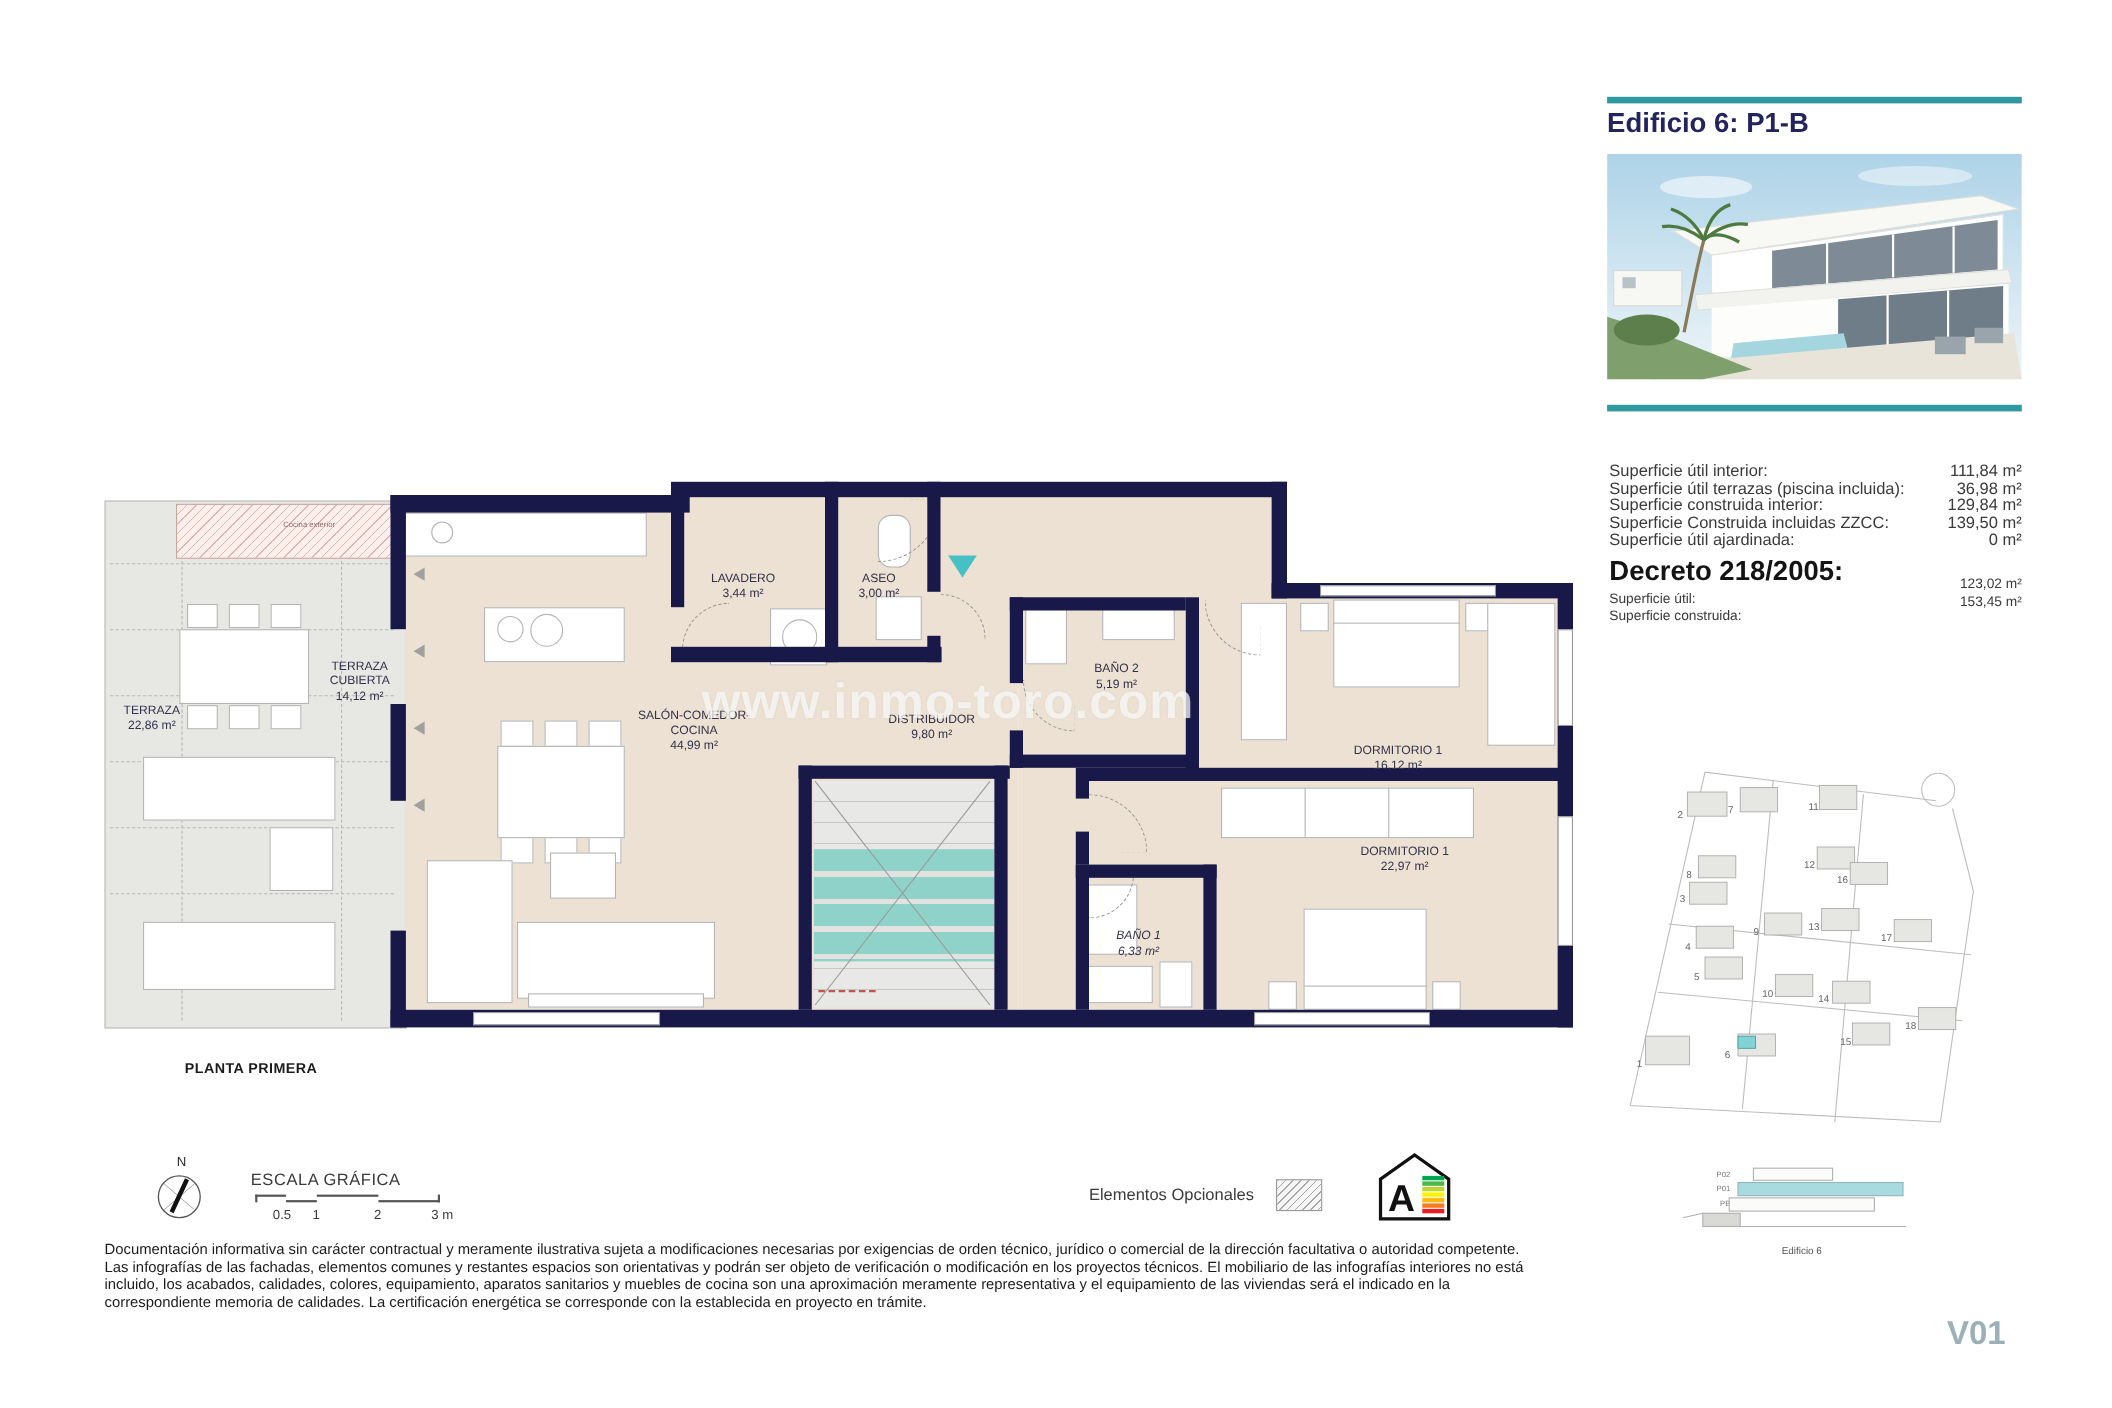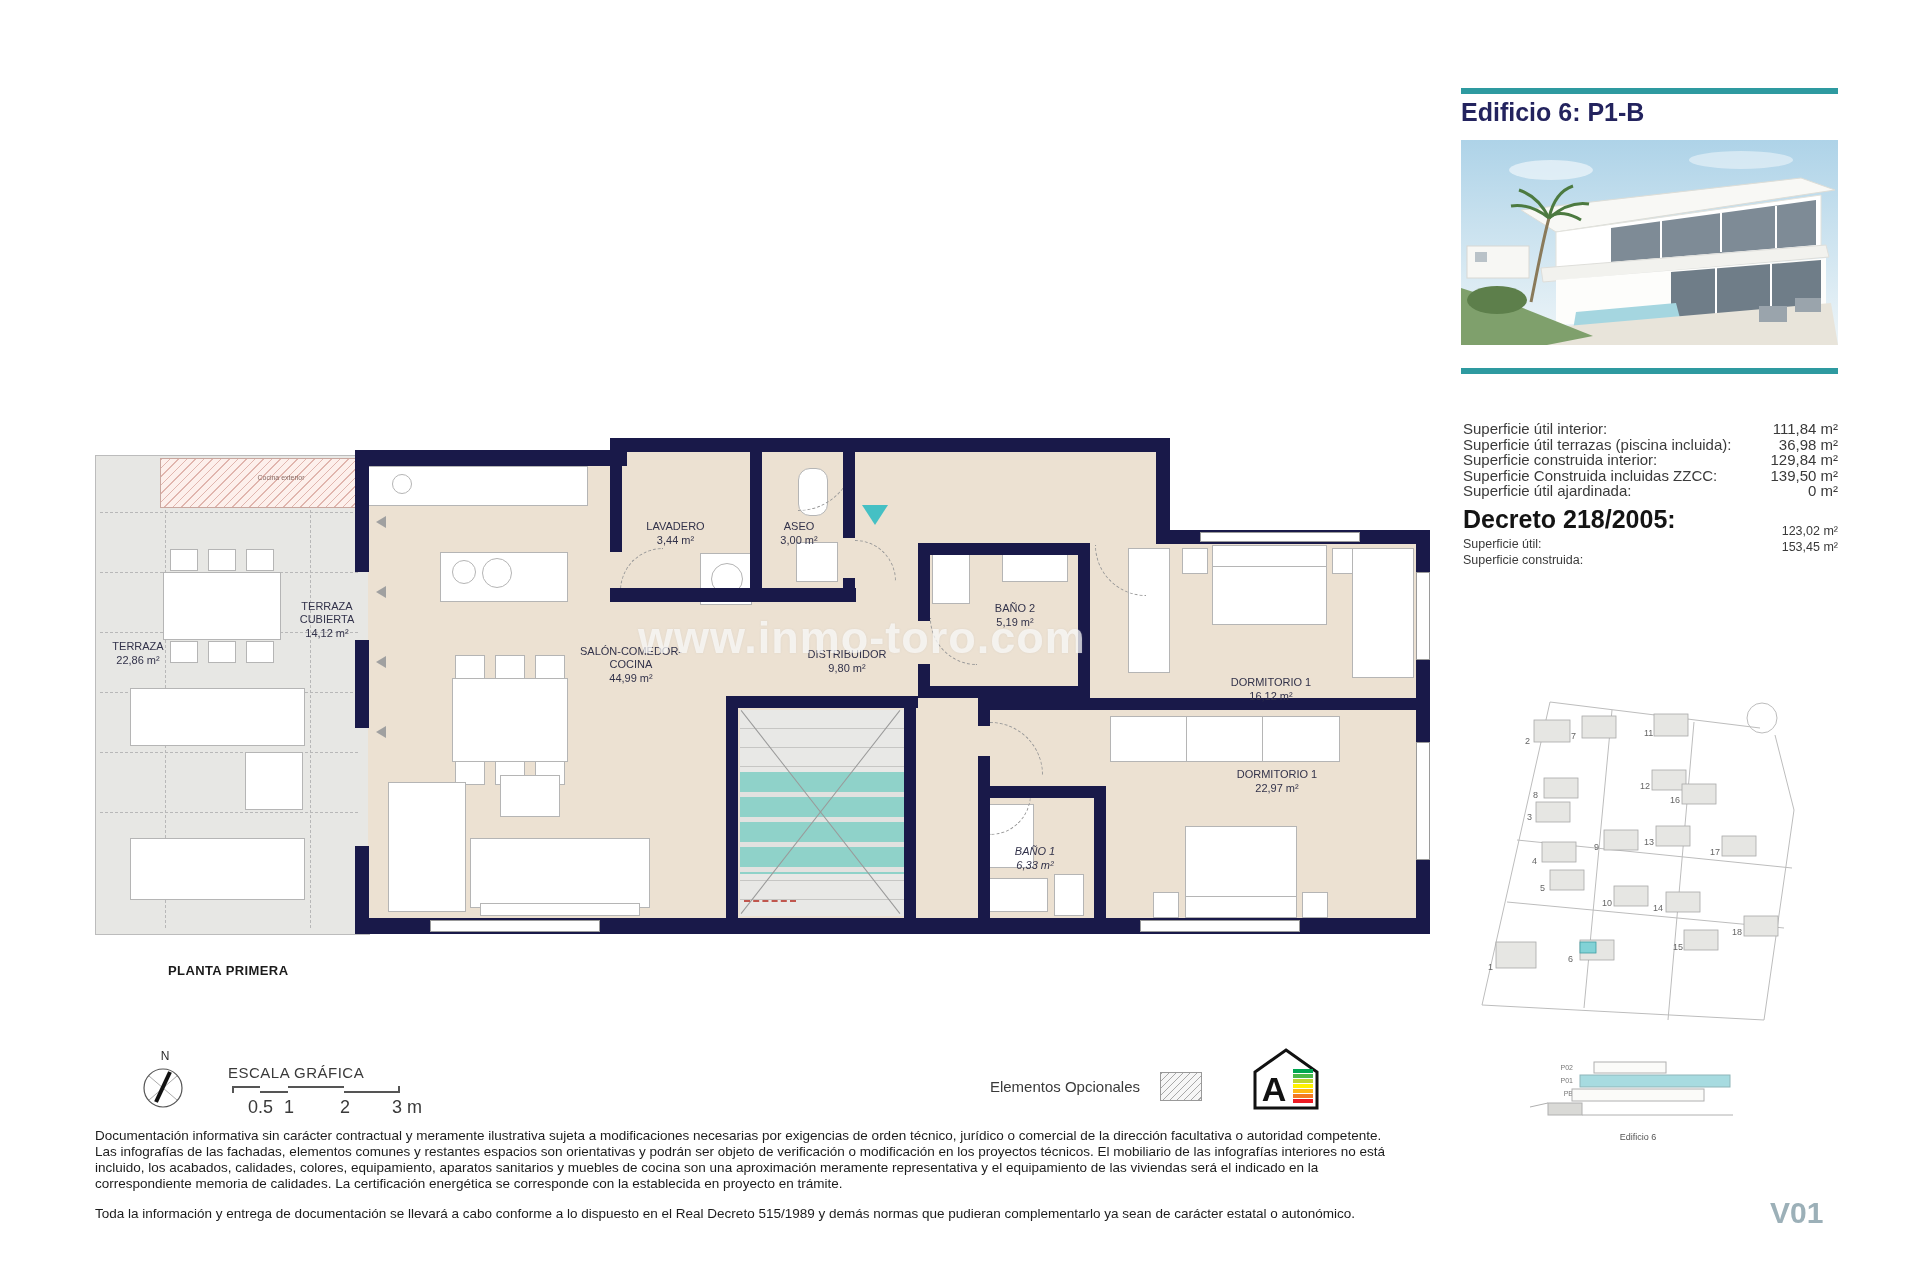--- a/index.html
+++ b/index.html
@@ -32,21 +32,21 @@
   .stairs-teal{position:absolute;left:740px;top:772px;width:164px;height:102px;z-index:3;
     background:repeating-linear-gradient(180deg,#8fd2c9 0 20px,#e2e2e0 20px 25px);}
   .stair-diag{position:absolute;left:820px;top:683px;width:1px;height:258px;background:#9a9a9a;z-index:3;}
   .reddash{position:absolute;border-top:2px dashed #c0564e;z-index:4;}
   .watermark{position:absolute;left:638px;top:612px;z-index:8;color:rgba(255,255,255,.68);
     font-size:45px;font-weight:bold;letter-spacing:1px;text-shadow:0 0 2px rgba(180,180,180,.25);}
   .plan-title{position:absolute;left:168px;top:963px;font-size:13px;font-weight:bold;color:#1b1b1b;letter-spacing:.4px;}
   
   .scale-label{position:absolute;left:228px;top:1064px;font-size:15px;color:#3a3a3a;letter-spacing:.5px;}
   .sb-seg{position:absolute;height:7px;box-sizing:border-box;}
-  .sb-num{position:absolute;font-size:18px;color:#3a3a3a;}
+  .sb-num{position:absolute;font-size:12px;color:#3a3a3a;}
   .legend-opt{position:absolute;left:940px;top:1078px;width:200px;text-align:right;font-size:15px;color:#3a3a3a;}
   .hatch{position:absolute;left:1160px;top:1072px;width:40px;height:27px;border:1px solid #999;
     background:#f6f6f6;background-image:repeating-linear-gradient(135deg,#a8a8a8 0 1px,transparent 1px 5px);}
   .disclaimer{position:absolute;left:95px;top:1128px;width:1300px;font-size:13.5px;line-height:16px;color:#1c1c1c;}
   .disclaimer p{margin:0 0 14px 0;}
   
   .tealline{position:absolute;left:1461px;width:377px;height:6px;background:#2e9aa0;}
   .edif-title{position:absolute;left:1461px;top:98px;font-size:25px;font-weight:bold;color:#23235e;}
   .villa{position:absolute;left:1461px;top:140px;width:377px;height:205px;}
   .sup-head{position:absolute;left:1461px;top:380px;width:377px;}
@@ -275,21 +275,20 @@
     <rect x="40" y="31" width="20" height="4" fill="#bed630"></rect>
     <rect x="40" y="36" width="20" height="4" fill="#fff200"></rect>
     <rect x="40" y="41" width="20" height="4" fill="#fdb913"></rect>
     <rect x="40" y="46" width="20" height="4" fill="#f47b20"></rect>
     <rect x="40" y="51" width="20" height="4" fill="#ed1c24"></rect>
     <text x="21" y="53" font-size="34" font-weight="bold" fill="#111" text-anchor="middle" font-family="Liberation Sans, sans-serif">A</text>
   </svg>
 
   <div class="disclaimer">
     <p>Documentación informativa sin carácter contractual y meramente ilustrativa sujeta a modificaciones necesarias por exigencias de orden técnico, jurídico o comercial de la dirección facultativa o autoridad competente. Las infografías de las fachadas, elementos comunes y restantes espacios son orientativas y podrán ser objeto de verificación o modificación en los proyectos técnicos. El mobiliario de las infografías interiores no está incluido, los acabados, calidades, colores, equipamiento, aparatos sanitarios y muebles de cocina son una aproximación meramente representativa y el equipamiento de las viviendas será el indicado en la correspondiente memoria de calidades. La certificación energética se corresponde con la establecida en proyecto en trámite.</p>
-    <p>Toda la información y entrega de documentación se llevará a cabo conforme a lo dispuesto en el Real Decreto 515/1989 y demás normas que pudieran complementarlo ya sean de carácter estatal o autonómico.</p>
   </div>
 
   <div class="tealline" style="top:88px;"></div>
   <div class="edif-title">Edificio 6: P1-B</div>
 
   <svg class="villa" viewBox="0 0 377 205" preserveAspectRatio="none">
     <defs>
       <linearGradient id="sky" x1="0" y1="0" x2="0" y2="1">
         <stop offset="0" stop-color="#aed3e8"></stop>
           <stop offset="1" stop-color="#eef5f8"></stop>

